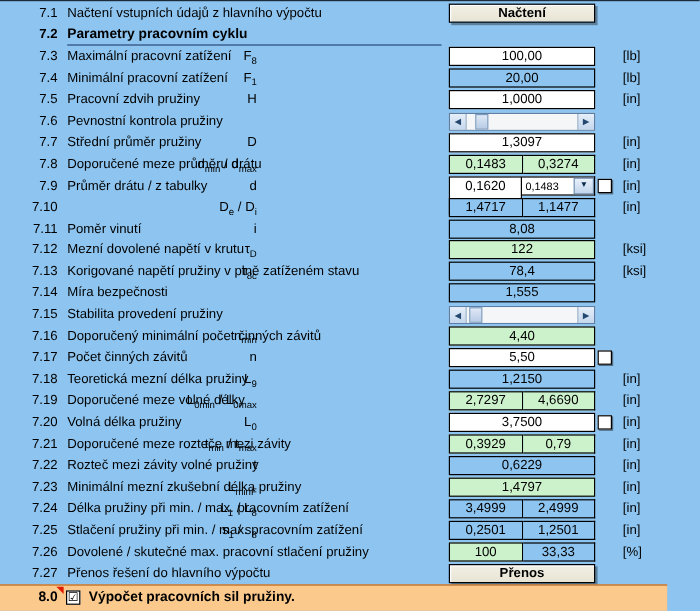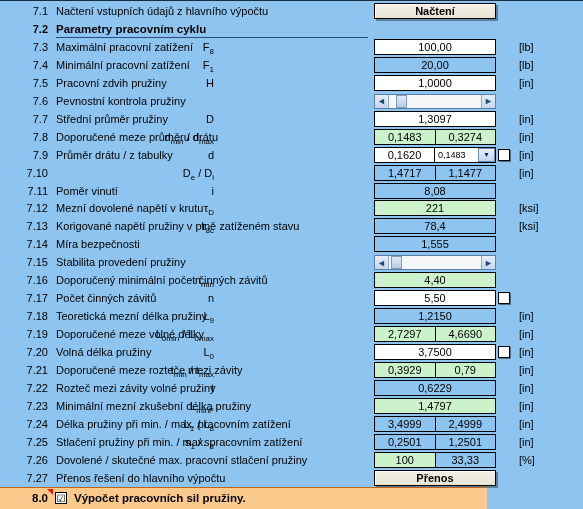--- a/index.html
+++ b/index.html
@@ -99,21 +99,21 @@
   .sbar .arr.right { border-right:none; border-left:1px solid #8fa9c4; }
   .sbar .track { flex:1 1 auto; background:#f4f6f8; position:relative; cursor:pointer;}
   .sbar .thumb {
     position:absolute; top:0; height:100%; width:11px;
     background:linear-gradient(#dfe8f6,#b9cce6);
     border:1px solid #7d9bbd;
   }
 
   
   .combowrap {
-    position:absolute; left:374px; top:1px; width:122px; height:16px; display:flex;
+    position:absolute; left:374px; top:1px; width:122px; height:32px; display:flex;
   }
   .combowrap .left {
     width:61px; border:1px solid #000; background:#fff;
     text-align:center; font-size:11px; line-height:14px;
   }
   .combo {
     width:61px; height:16px; position:relative;
     border:1px solid #000; border-left:none; background:#fff;
     display:flex; align-items:center;
   }
@@ -132,21 +132,21 @@
   .chk {
     position:absolute; left:498px; top:3px;
     width:12px; height:12px; background:#fff;
     border:1px solid #000; box-shadow:1px 1px 0 rgba(0,0,0,0.45);
     cursor:pointer;
     font-size:10px; line-height:10px; text-align:center; color:#000;
   }
 
   
   #footer {
-    position:absolute; left:0; top:487px; width:487px; height:22px;
+    position:absolute; left:0; top:487px; width:556px; height:22px;
     background:#fbc98c;
     border-top:1px solid #b8651f;
   }
   #footer .fnum {
     position:absolute; left:16px; top:4px; width:32px;
     text-align:right; font-weight:bold; font-size:11.5px;
   }
   #footer .fchk {
     position:absolute; left:55px; top:4px;
     width:12px; height:12px; background:#fff; border:1px solid #000;
@@ -266,21 +266,21 @@
         <div class="cellwrap">
           <div class="cell blu">8,08</div>
         </div>
       </div>
       <div class="row" style="top: 199.45px;">
         <div class="num">7.12</div>
         <div class="label">Mezní dovolené napětí v krutu</div>
         <div class="sym">τ<sub>D</sub></div>
         <div class="unit">[ksi]</div>
         <div class="cellwrap">
-          <div class="cell grn">221</div>
+          <div class="cell grn">122</div>
         </div>
       </div>
       <div class="row" style="top: 217.4px;">
         <div class="num">7.13</div>
         <div class="label">Korigované napětí pružiny v plně zatíženém stavu</div>
         <div class="sym">τ<sub>8c</sub></div>
         <div class="unit">[ksi]</div>
         <div class="cellwrap">
           <div class="cell blu">78,4</div>
         </div>

